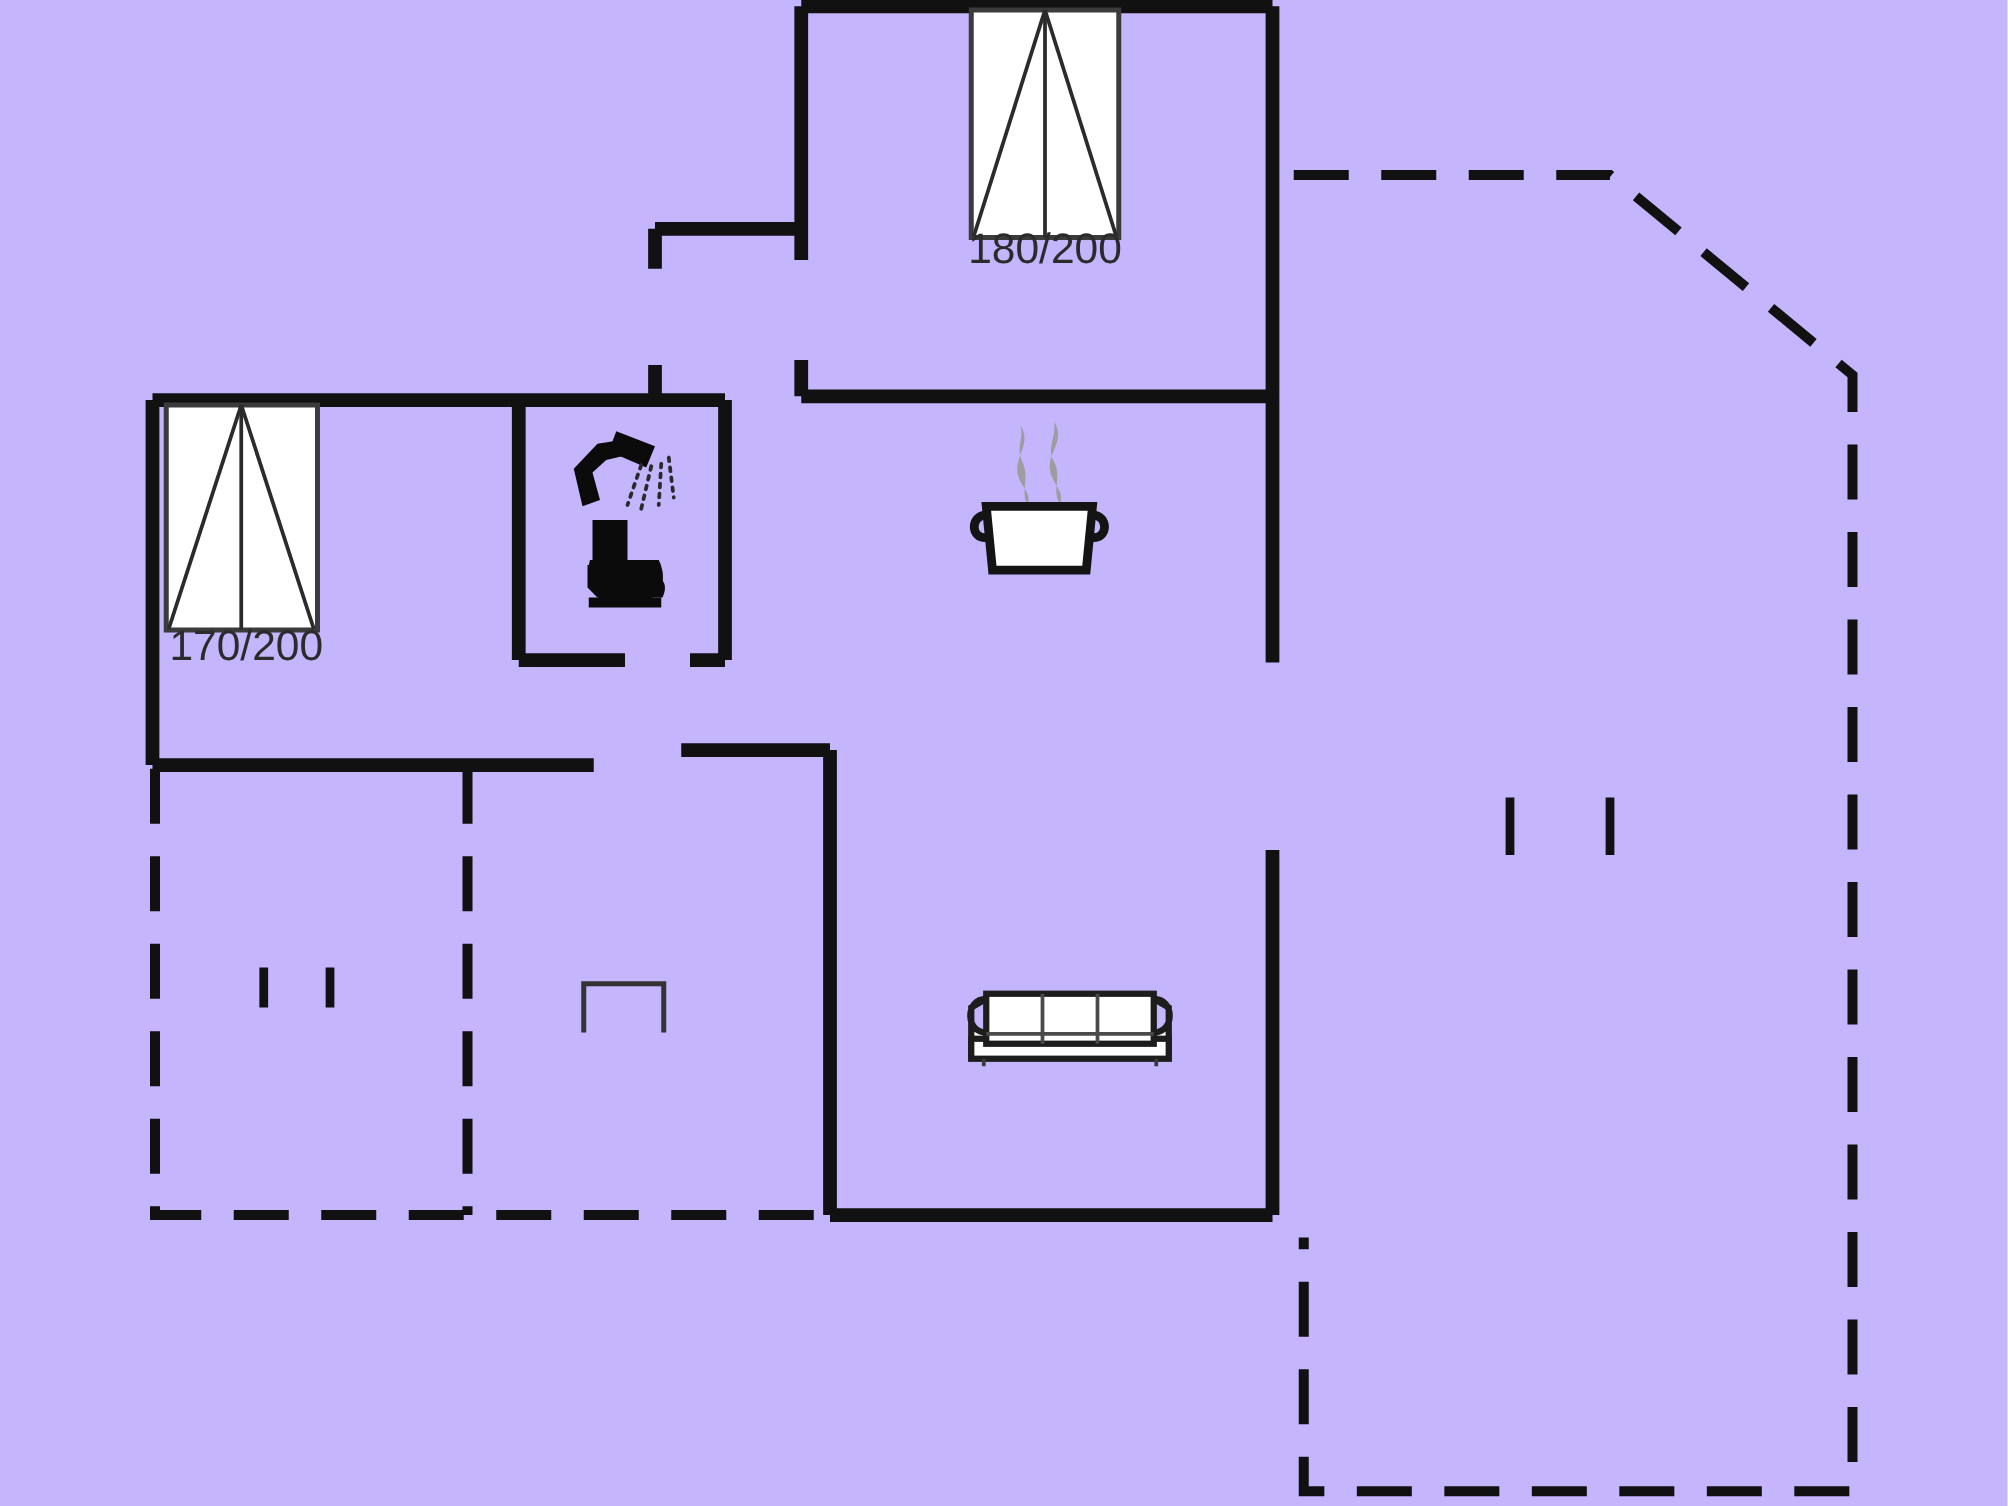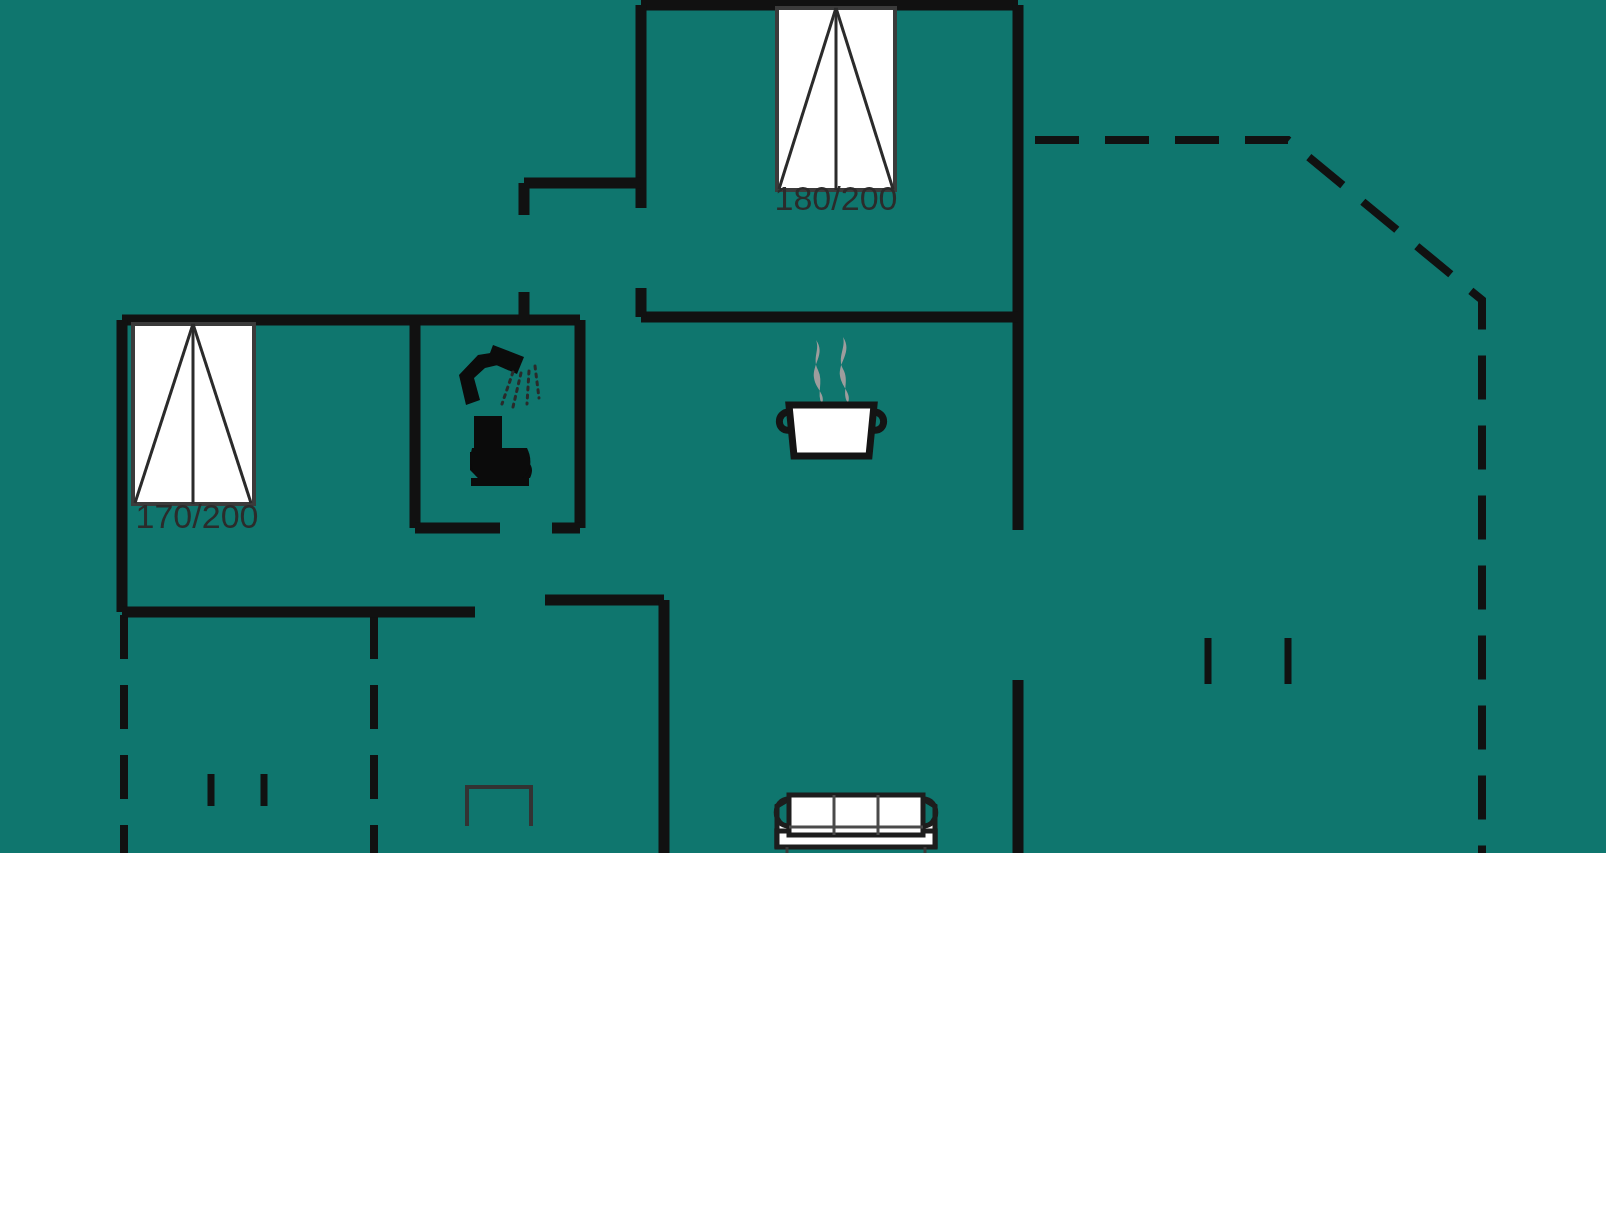--- a/index.html
+++ b/index.html
@@ -6,22 +6,22 @@
     margin: 0;
     padding: 0;
     background: #ffffff;
   }
   body {
     font-family: "Liberation Sans", sans-serif;
   }
   #floorplan-root {
     position: relative;
     width: 1606px;
-    height: 853px;
-    background: #0f766e;
+    height: 1205px;
+    background: #c4b5fd;
     overflow: hidden;
   }
   svg#plan-svg {
     display: block;
     width: 1606px;
     height: 1205px;
   }
   .wall      { stroke: #111111; stroke-width: 11; fill: none; stroke-linecap: butt; }
   .terrace   { stroke: #111111; stroke-width: 8;  fill: none; stroke-linecap: butt;
                stroke-dasharray: 44 26; }

